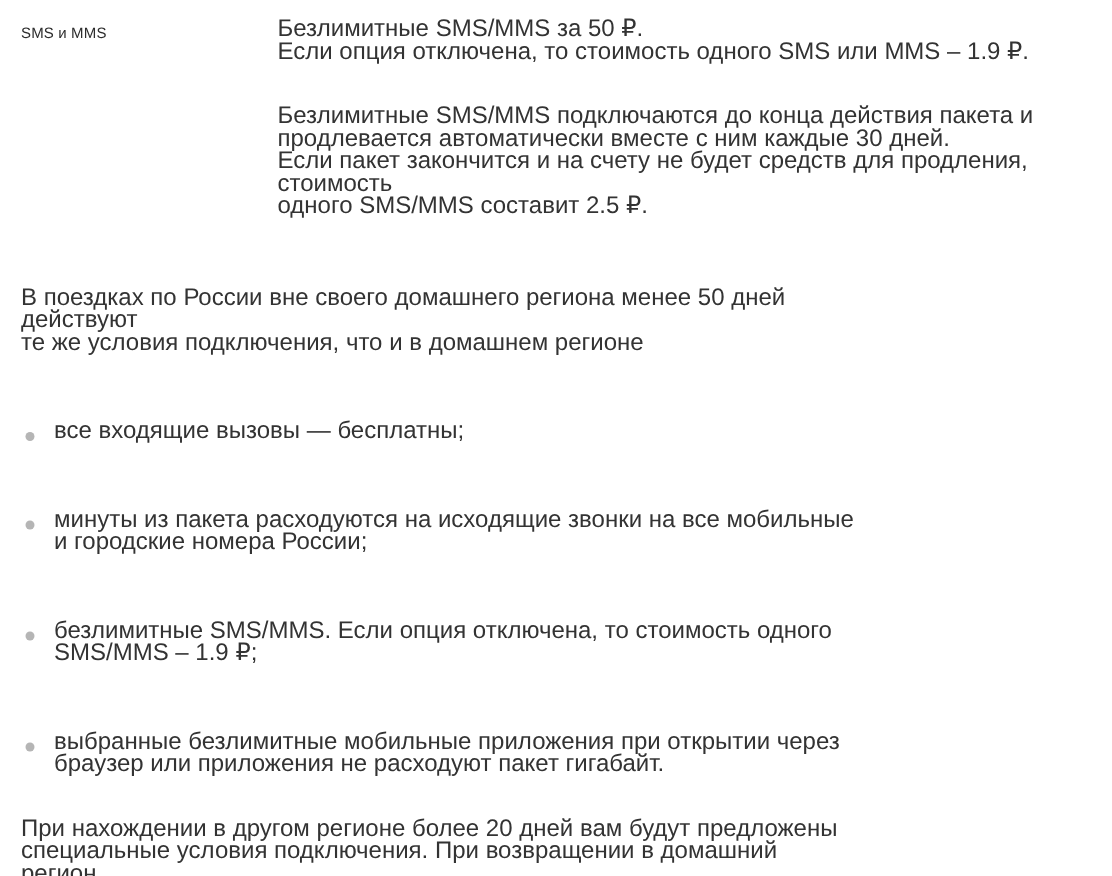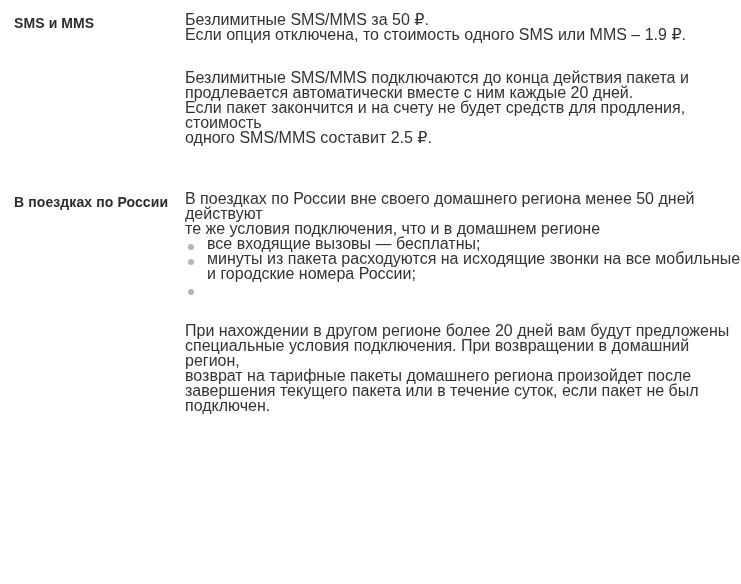--- a/index.html
+++ b/index.html
@@ -21,22 +21,22 @@
   .row {
     display: flex;
     align-items: flex-start;
   }
   .row + .row {
     margin-top: 46px;
   }
   .row-label {
     flex: 0 0 171px;
     width: 171px;
-    font-size: 14px;
-    font-weight: 700;
+    font-size: 10px;
+    font-weight: 400;
     line-height: 22px;
     color: #2d2d2d;
     letter-spacing: 0.1px;
   }
   .row-content {
     width: 556px;
     font-size: 16px;
     font-weight: 400;
     line-height: 15px;
   }
@@ -48,20 +48,21 @@
     margin-top: 28px;
   }
   ul.bullets {
     list-style: none;
     margin: 0;
     padding: 0;
   }
   ul.bullets li {
     display: flex;
     align-items: flex-start;
+    margin-top: 44px;
   }
   .bullet-dot {
     flex: 0 0 6px;
     width: 6px;
     height: 6px;
     border-radius: 50%;
     background: #b5b5b5;
     margin: 8px 13px 0 3px;
   }
   .bullet-text {
@@ -72,44 +73,50 @@
 <body>
 
 <div class="page">
 
   <section class="row">
     <div class="row-label">SMS и MMS</div>
     <div class="row-content">
       <p class="para">Безлимитные SMS/MMS за 50 ₽.
 Если опция отключена, то стоимость одного SMS или MMS – 1.9 ₽.</p>
       <p class="para gap-above">Безлимитные SMS/MMS подключаются до конца действия пакета и
-продлевается автоматически вместе с ним каждые 20 дней.
+продлевается автоматически вместе с ним каждые 30 дней.
 Если пакет закончится и на счету не будет средств для продления, стоимость
 одного SMS/MMS составит 2.5 ₽.</p>
     </div>
   </section>
 
   <section class="row">
-    <div class="row-label">В поездках по России</div>
     <div class="row-content">
       <p class="para">В поездках по России вне своего домашнего региона менее 50 дней действуют
 те же условия подключения, что и в домашнем регионе</p>
 
       <ul class="bullets">
         <li>
           <span class="bullet-dot"></span>
           <span class="bullet-text">все входящие вызовы — бесплатны;</span>
         </li>
         <li>
           <span class="bullet-dot"></span>
           <span class="bullet-text">минуты из пакета расходуются на исходящие звонки на все мобильные
 и городские номера России;</span>
         </li>
         <li>
           <span class="bullet-dot"></span>
+          <span class="bullet-text">безлимитные SMS/MMS. Если опция отключена, то стоимость одного
+SMS/MMS – 1.9 ₽;</span>
+        </li>
+        <li>
+          <span class="bullet-dot"></span>
+          <span class="bullet-text">выбранные безлимитные мобильные приложения при открытии через
+браузер или приложения не расходуют пакет гигабайт.</span>
         </li>
       </ul>
 
       <p class="para gap-above">При нахождении в другом регионе более 20 дней вам будут предложены
 специальные условия подключения. При возвращении в домашний регион,
 возврат на тарифные пакеты домашнего региона произойдет после
 завершения текущего пакета или в течение суток, если пакет не был
 подключен.</p>
     </div>
   </section>

